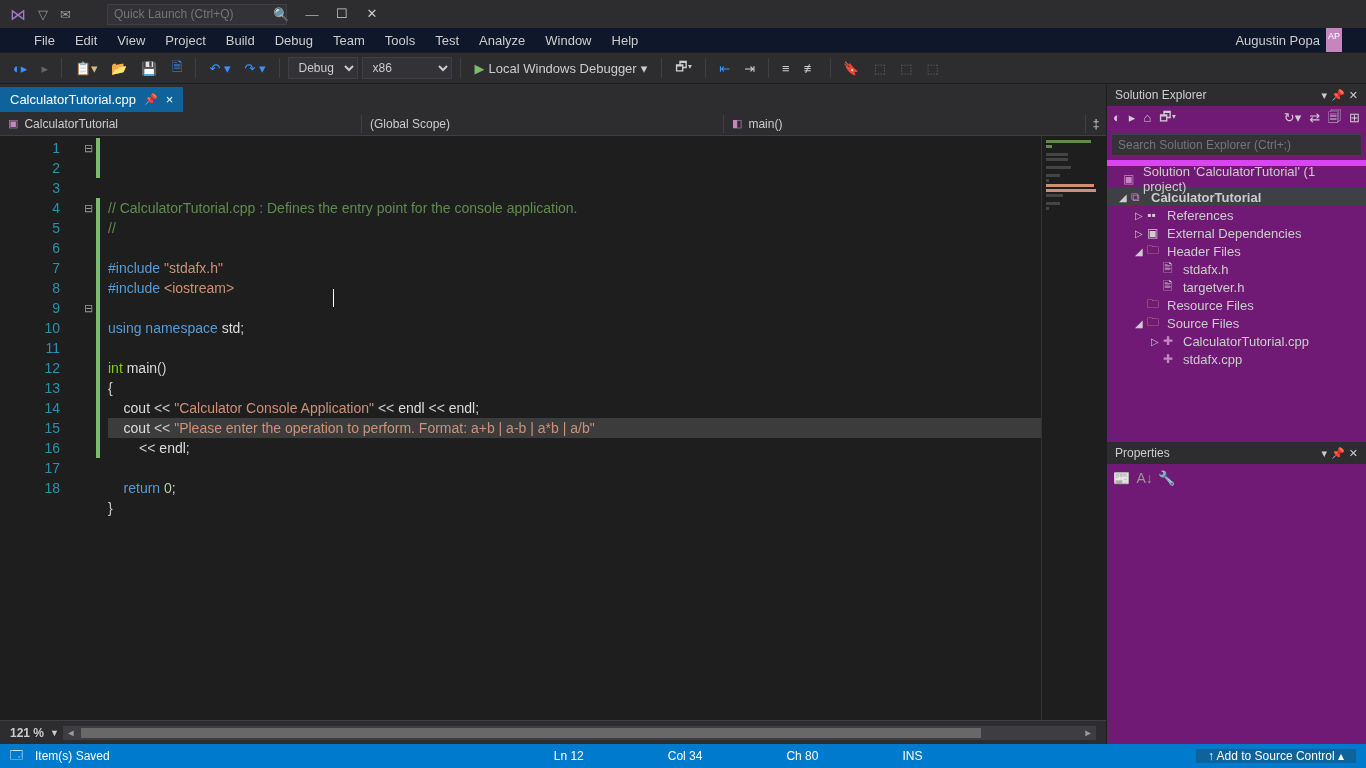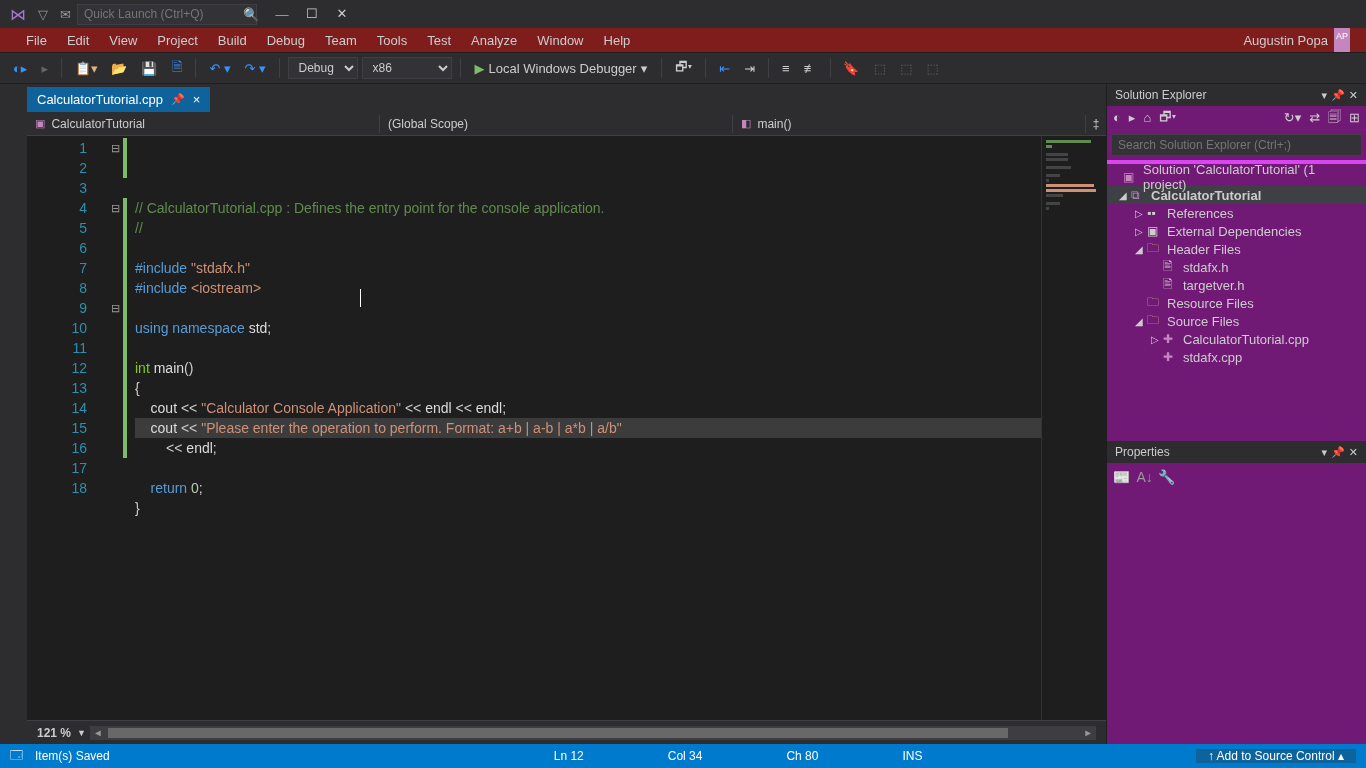--- a/index.html
+++ b/index.html
@@ -1,36 +1,36 @@
 <!DOCTYPE html>
 <html><head>
 <meta charset="utf-8">
 <style>
 * { margin: 0; padding: 0; box-sizing: border-box; font-family: 'Segoe UI', Tahoma, sans-serif; }
 body { background: #2d2d30; color: #ccc; width: 1366px; height: 768px; overflow: hidden; font-size: 13px; display: flex; flex-direction: column; }
 .titlebar { height: 28px; background: #2d2d30; display: flex; align-items: center; padding: 0 4px; }
 .titlebar .logo { color: #a277ce; font-size: 16px; margin: 0 6px; }
 .titlebar .title { color: #999; font-size: 12px; flex: 1; }
 .titlebar .ticon { margin: 0 6px; color: #999; }
-.quick-launch { background: #333337; border: 1px solid #3f3f46; padding: 2px 6px; width: 180px; display: flex; align-items: center; }
+.quick-launch { background: #333337; border: 1px solid #3f3f46; padding: 2px 6px; width: 180px; display: flex; align-items: center; margin-left: 30px; }
 .quick-launch input { background: transparent; border: none; color: #ccc; font-size: 12px; flex: 1; outline: none; }
 .quick-launch .search { color: #ccc; margin-left: 4px; }
 .win-controls { display: flex; margin-left: 10px; }
 .win-controls div { width: 30px; text-align: center; color: #ccc; font-family: Consolas; }
-.menubar { height: 24px; background: #7f1d1d; display: flex; align-items: center; padding: 0 16px; }
+.menubar { height: 24px; background: #0f172a; display: flex; align-items: center; padding: 0 24px; }
 .menubar .item { padding: 2px 10px; color: #ccc; font-size: 13px; }
 .menubar .user { margin-left: auto; color: #ccc; font-size: 13px; }
 .menubar .avatar { background: #c586c0; width: 16px; height: 24px; margin-left: 6px; font-size: 9px; text-align: center; line-height: 16px; color: #fff; }
 .toolbar { height: 32px; background: #2d2d30; display: flex; align-items: center; padding: 0 8px; border-top: 1px solid #1e1e1e; border-bottom: 1px solid #1e1e1e; gap: 4px; }
 .toolbar .tbtn { padding: 3px 5px; display: flex; align-items: center; }
 .toolbar .sep { width: 1px; height: 20px; background: #3f3f46; margin: 0 4px; }
 .toolbar select { background: #333337; color: #ccc; border: 1px solid #3f3f46; padding: 2px 6px; font-size: 12px; }
 .toolbar .debug-btn { display: flex; align-items: center; color: #ccc; padding: 2px 6px; }
 .toolbar .play { color: #7dba6b; margin-right: 4px; }
-.content { flex: 1; display: flex; overflow: hidden; margin-left: 27px; }
+.content { flex: 1; display: flex; overflow: hidden; }
 .editor-area { flex: 1; display: flex; flex-direction: column; background: #1e1e1e; }
 .tabbar { height: 28px; background: #2d2d30; display: flex; align-items: flex-end; }
 .tab { background: #0e639c; color: #fff; padding: 5px 10px; font-size: 13px; display: flex; align-items: center; gap: 8px; }
 .tab .pin { color: #fff; font-size: 11px; }
 .tab .close { color: #fff; font-size: 13px; }
 .navbar { height: 24px; background: #2d2d30; display: flex; align-items: center; border-bottom: 1px solid #3f3f46; font-size: 12px; }
 .navbar .nav-seg { flex: 1; padding: 2px 8px; border-right: 1px solid #3f3f46; display: flex; align-items: center; }
 .navbar .nav-icon { color: #c586c0; margin-right: 6px; font-size: 11px; }
 .code-pane { flex: 1; display: flex; background: #1e1e1e; position: relative; }
 .gutter { width: 70px; text-align: right; padding-right: 10px; padding-top: 2px; color: #2b91af; font-family: Consolas, monospace; font-size: 14px; line-height: 20px; user-select: none; }
@@ -55,21 +55,21 @@
 .editor-footer { height: 24px; background: #2d2d30; display: flex; align-items: center; padding: 0 10px; font-size: 12px; border-top: 1px solid #3f3f46; font-weight: bold; }
 .editor-footer .zoom { margin-right: 6px; }
 .hscroll { flex: 1; height: 14px; background: #3e3e42; position: relative; }
 .hscroll .thumb { position: absolute; left: 2px; top: 2px; width: 900px; height: 10px; background: #686868; }
 .arrow-btn { width: 16px; height: 14px; background: #3e3e42; color: #999; text-align: center; font-size: 10px; line-height: 14px; }
 .sidepanel { width: 260px; background: #701a75; display: flex; flex-direction: column; border-left: 1px solid #1e1e1e; }
 .panel-header { height: 22px; background: #2d2d30; padding: 2px 8px; font-size: 12px; color: #ccc; display: flex; align-items: center; }
 .panel-header .controls { margin-left: auto; display: flex; gap: 4px; font-size: 11px; color: #ccc; }
 .panel-toolbar { height: 24px; display: flex; align-items: center; padding: 0 6px; gap: 8px; border-bottom: 1px solid #3f3f46; }
 .panel-toolbar .picon { font-size: 13px; color: #ccc; }
-.panel-search { padding: 4px; border-bottom: 4px solid #d946ef; text-decoration: underline; }
+.panel-search { padding: 4px; border-bottom: 6px solid #d946ef; text-decoration: underline; }
 .panel-search input { width: 100%; background: #333337; border: 1px solid #3f3f46; color: #999; padding: 3px 6px; font-size: 12px; outline: none; }
 .tree { flex: 1; padding: 4px 0; font-size: 13px; overflow: auto; }
 .tree-row { display: flex; align-items: center; padding: 1px 4px; height: 18px; }
 .tree-row.sel { background: #3f3f46; }
 .tree-row .arrow { width: 12px; font-size: 10px; color: #ccc; }
 .tree-row .ticon2 { width: 16px; font-size: 12px; margin-right: 4px; }
 .tree-row .label { color: #ccc; }
 .tree-row.bold .label { font-weight: bold; }
 .ic-purple { color: #c586c0; }
 .ic-folder { color: #dcb67a; }

